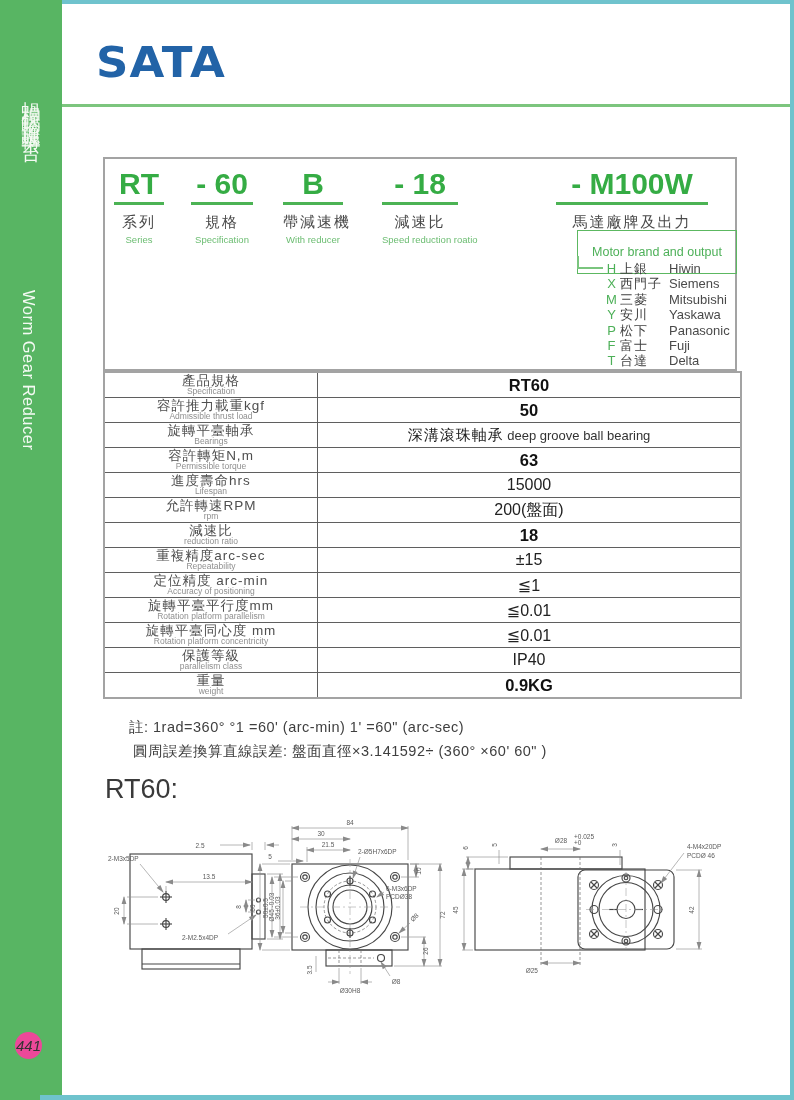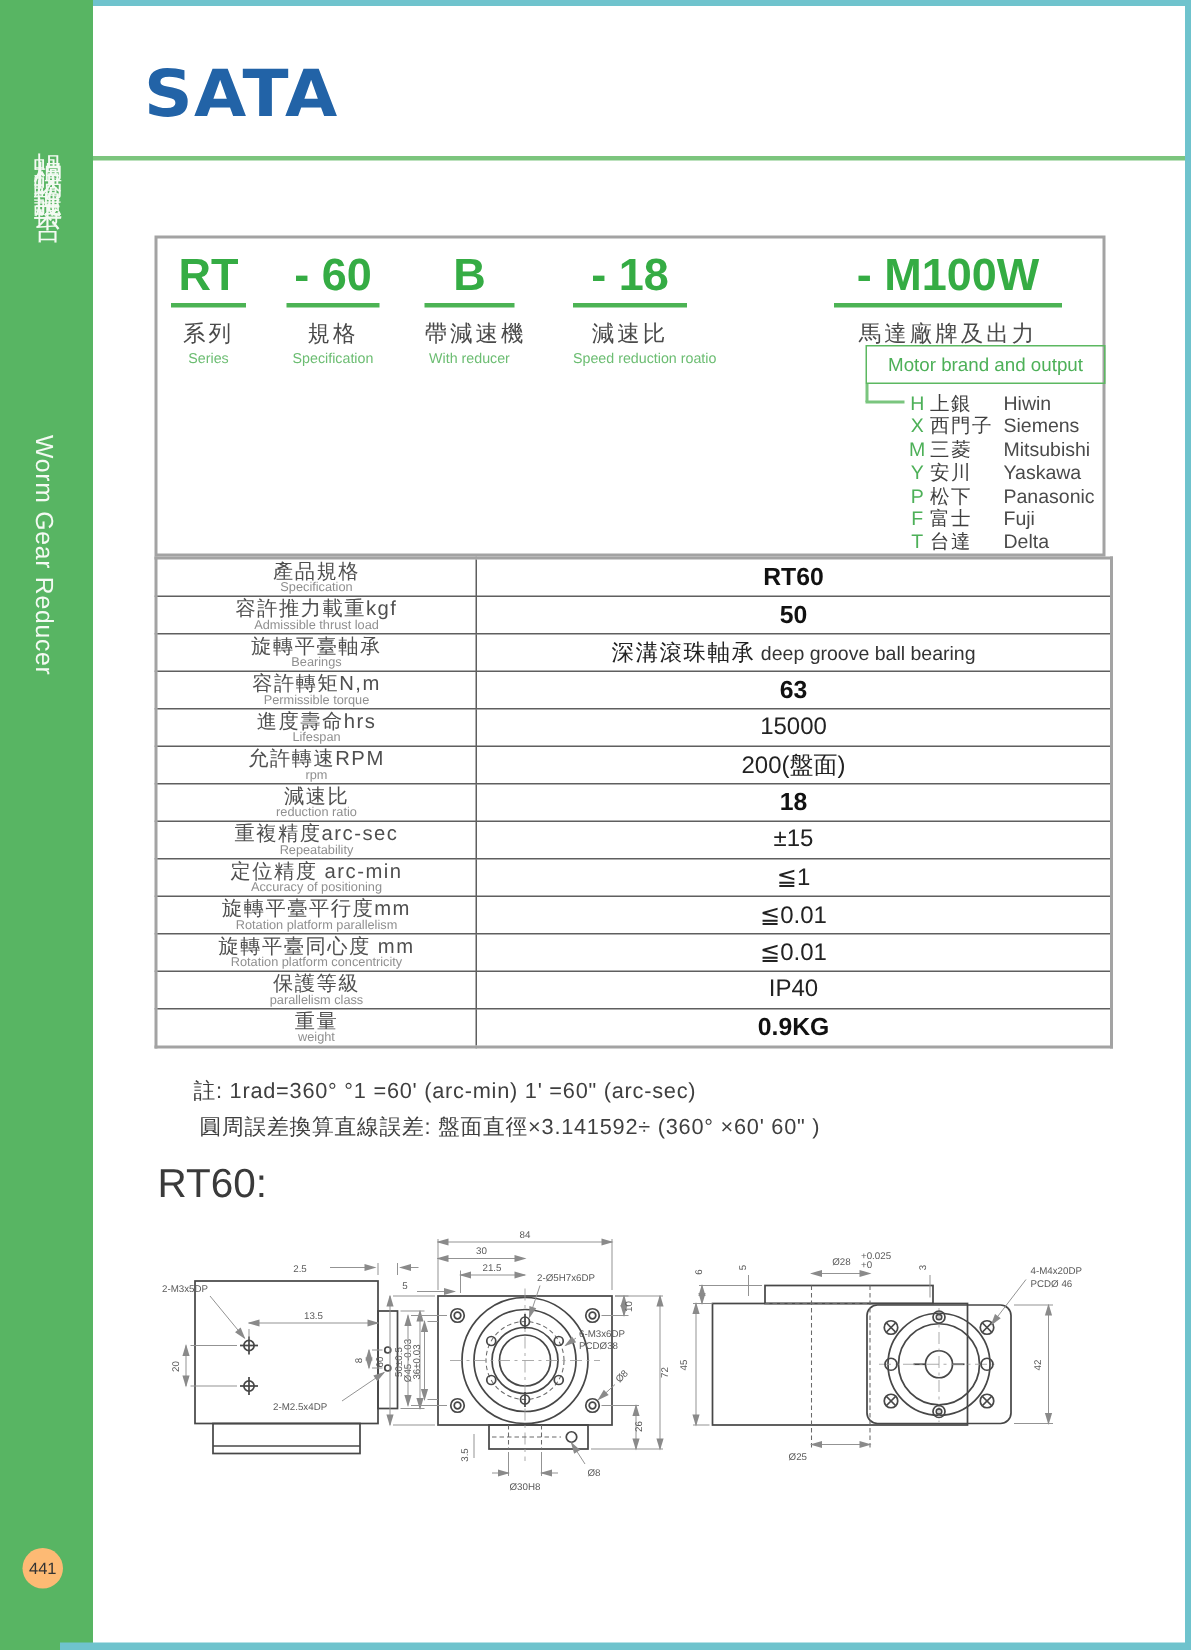--- a/index.html
+++ b/index.html
@@ -9,32 +9,32 @@
   .sidebar{position:absolute;left:0;top:0;width:62px;height:1100px;background:#58b563;}
   .teal-top{position:absolute;left:62px;top:0;width:732px;height:4px;background:#6fc3cd;}
   .teal-right{position:absolute;left:790px;top:0;width:4px;height:1100px;background:#6fc3cd;}
   .teal-bottom{position:absolute;left:40px;top:1095px;width:754px;height:5px;background:#6fc3cd;}
   .green-rule{position:absolute;left:62px;top:104px;width:728px;height:3px;background:#7cc57e;}
   .side-zh{position:absolute;left:18px;top:86px;color:#f4faf3;font-size:19px;
            writing-mode:vertical-rl;text-orientation:upright;letter-spacing:6px;}
   .side-en{position:absolute;left:19px;top:290px;color:#f4faf3;font-size:16.5px;
            writing-mode:vertical-rl;letter-spacing:0.5px;}
   .badge{position:absolute;left:15px;top:1032px;width:27px;height:27px;border-radius:50%;
-         background:#fdba74;color:#333;font-size:11px;display:flex;align-items:center;justify-content:center;}
+         background:#ec4899;color:#333;font-size:15px;display:flex;align-items:center;justify-content:center;font-style:italic;}
   .logo{position:absolute;left:96px;top:36px;font-size:45px;font-weight:bold;color:#2263a7;
         font-family:"DejaVu Sans","Liberation Sans",sans-serif;letter-spacing:1px;transform:scaleY(.96);}
   
   .model-box{position:absolute;left:103px;top:157px;width:634px;height:214px;
              border:2px solid #a3a3a3;box-sizing:border-box;}
   .seg{position:absolute;top:8px;text-align:center;}
   .seg .code{font-size:30px;font-weight:bold;color:#35ac44;line-height:34px;white-space:nowrap;}
   .seg .uline{height:3px;background:#4cb354;margin-top:1px;}
   .seg .lz{margin-top:8px;font-size:15px;color:#4a4a4a;letter-spacing:2px;white-space:nowrap;}
   .seg .le{margin-top:2px;font-size:9.5px;color:#6cbd72;white-space:nowrap;}
-  .motor-box{position:absolute;left:472px;top:71px;width:160px;height:26px;border:1.5px solid #5cb861;
+  .motor-box{position:absolute;left:472px;top:71px;width:160px;height:44px;border:1.5px solid #5cb861;
              box-sizing:border-box;display:flex;align-items:center;justify-content:center;}
   .motor-box span{color:#4db058;font-size:12.5px;}
   .conn-v{position:absolute;left:472px;top:97px;width:1.5px;height:12px;background:#7ac57e;}
   .conn-h{position:absolute;left:472px;top:108px;width:26px;height:1.5px;background:#7ac57e;}
   .brands{position:absolute;left:498px;top:101px;}
   .brand-row{display:flex;align-items:baseline;height:15.4px;}
   .brand-row .bl{width:17px;text-align:center;color:#4db058;font-size:13px;}
   .brand-row .bz{min-width:49px;color:#3f3f3f;font-size:13px;letter-spacing:1px;}
   .brand-row .be{color:#4a4a4a;font-size:13px;}
   

